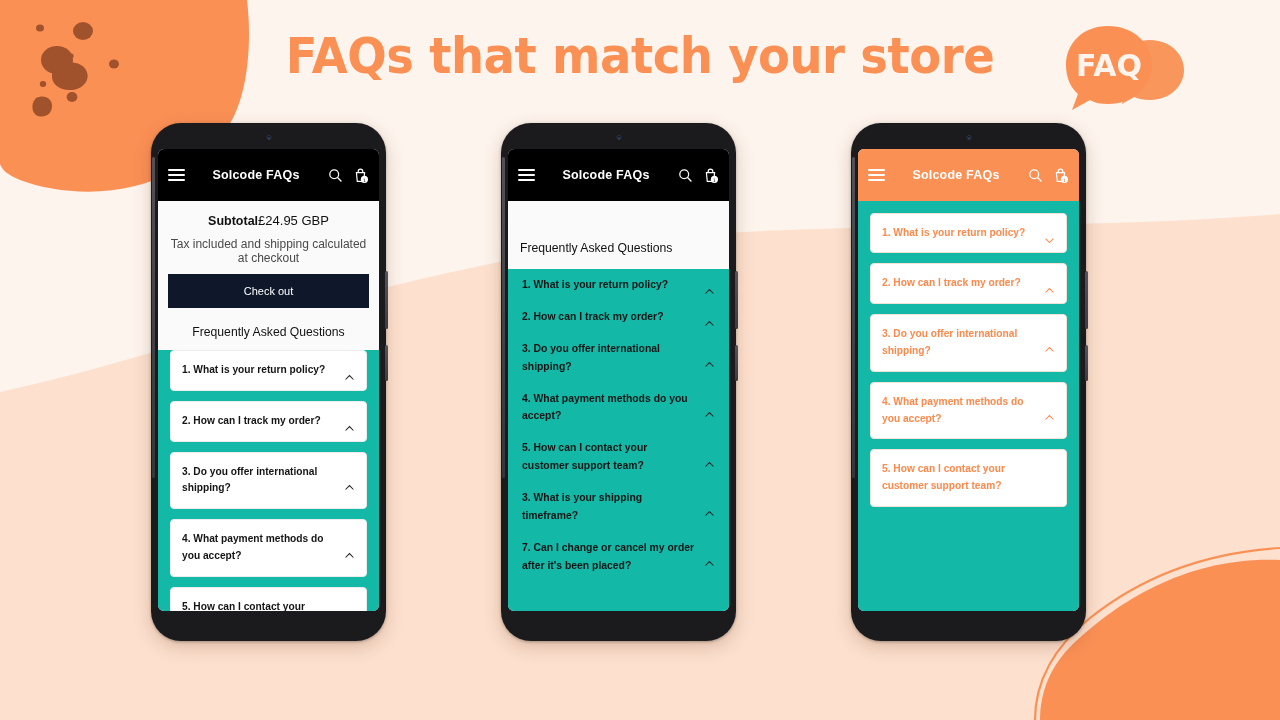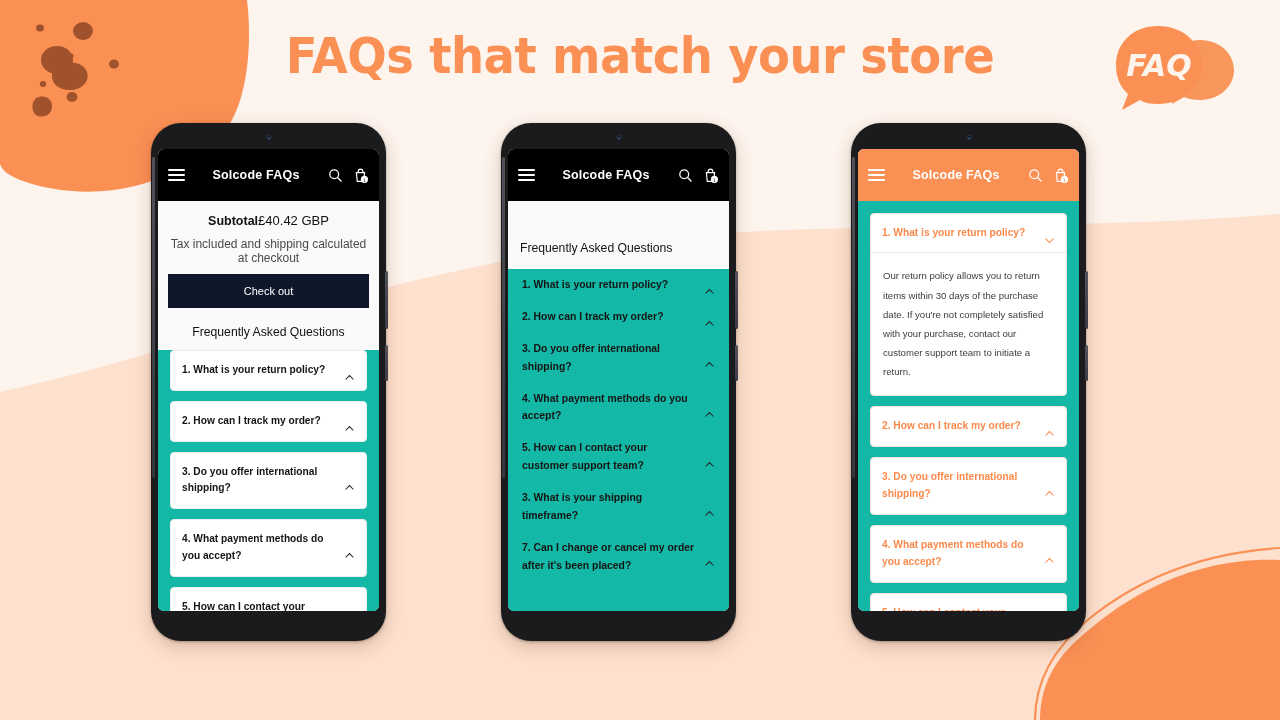--- a/index.html
+++ b/index.html
@@ -19,21 +19,21 @@
     position:absolute; top:27px; left:0; width:1280px;
     text-align:center;
     font-family:"DejaVu Sans", sans-serif;
     font-weight:bold;
     font-size:50px;
     letter-spacing:-0.5px;
     color:#fb9055;
     z-index:6;
     transform:scaleX(0.93);
   }
-  .faq-logo { position:absolute; top:18px; left:1114px; width:128px; height:96px; z-index:6;font-style:italic; }
+  .faq-logo { position:absolute; top:18px; left:1064px; width:128px; height:96px; z-index:6; }
 
   
   .phone {
     position:absolute;
     width:235px; height:518px;
     background:#1b1b1d;
     border-radius:30px;
     box-shadow:0 6px 18px rgba(90,50,25,.22), 0 1px 3px rgba(0,0,0,.3);
     z-index:5;
     padding:26px 7px 30px 7px;
@@ -208,21 +208,21 @@
           <path d="M7.3 6.6V5.2a2.7 2.7 0 0 1 5.4 0v1.4" fill="none" stroke="#fff" stroke-width="1.4"></path>
           <circle cx="14.6" cy="14.6" r="4.2" fill="#fff"></circle>
           <text x="14.6" y="17.1" text-anchor="middle" font-size="5.4" font-family="DejaVu Sans, sans-serif" fill="#000">1</text>
         </svg>
       </span>
     </div>
 
     <div class="cart">
       <div class="row">
         <span class="lbl">Subtotal</span>
-        <span class="val">£40.42 GBP</span>
+        <span class="val">£24.95 GBP</span>
       </div>
       <div class="note">Tax included and shipping calculated at checkout</div>
       <button class="checkout">Check out</button>
     </div>
 
     <div class="sect-title">Frequently Asked Questions</div>
 
     <div class="faq-scroll">
       <div class="card">
         <span class="q">1. What is your return policy?</span>
@@ -368,21 +368,20 @@
 
     <div class="faq-scroll" style="padding-top:12px;">
 
       <div class="acc">
         <div class="head">
           <span class="q">1. What is your return policy?</span>
           <span class="chev"><svg viewBox="0 0 14 9">
                 <polyline points="2,2 7,7 12,2" fill="none" stroke="#fb8a4c" stroke-width="1.3"></polyline>
               </svg></span>
         </div>
-        <div class="body">Our return policy allows you to return items within 30 days of the purchase date. If you're not completely satisfied with your purchase, contact our customer support team to initiate a return.</div>
       </div>
 
       <div class="card">
         <span class="q">2. How can I track my order?</span>
         <span class="chev"><svg viewBox="0 0 14 9">
               <polyline points="2,7 7,2 12,7" fill="none" stroke="#fb8a4c" stroke-width="1.3"></polyline>
             </svg></span>
       </div>
       <div class="card">
         <span class="q">3. Do you offer international shipping?</span>

